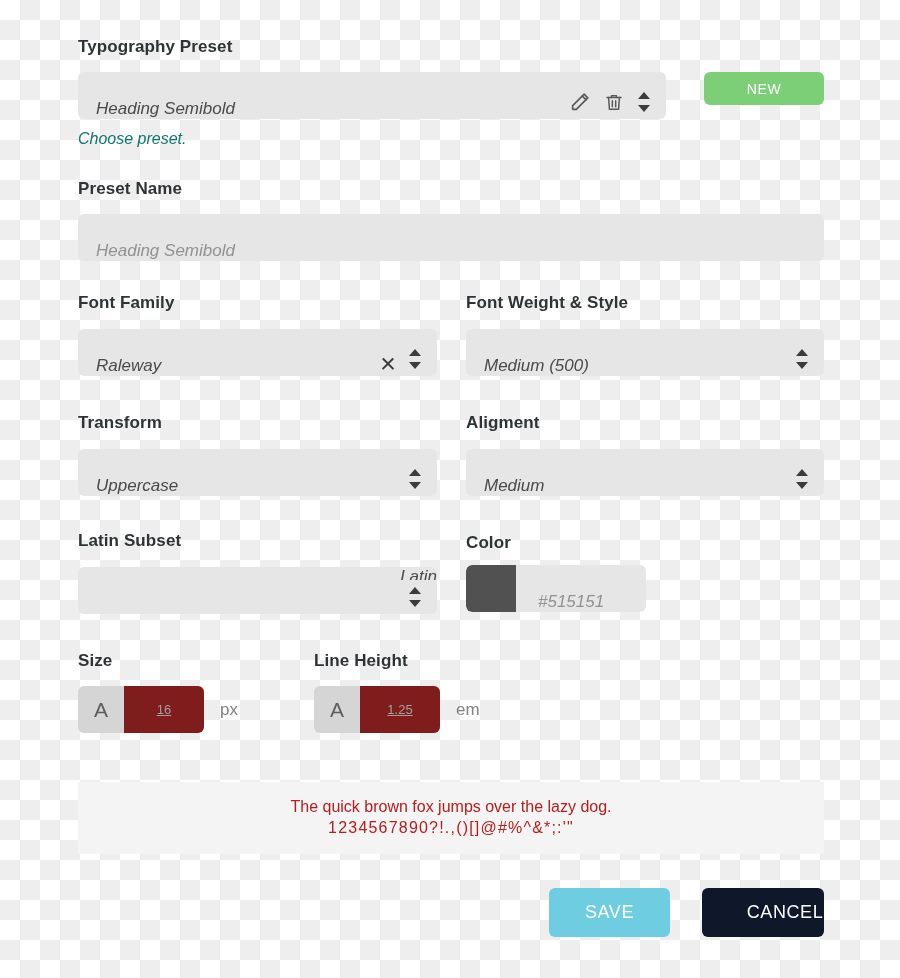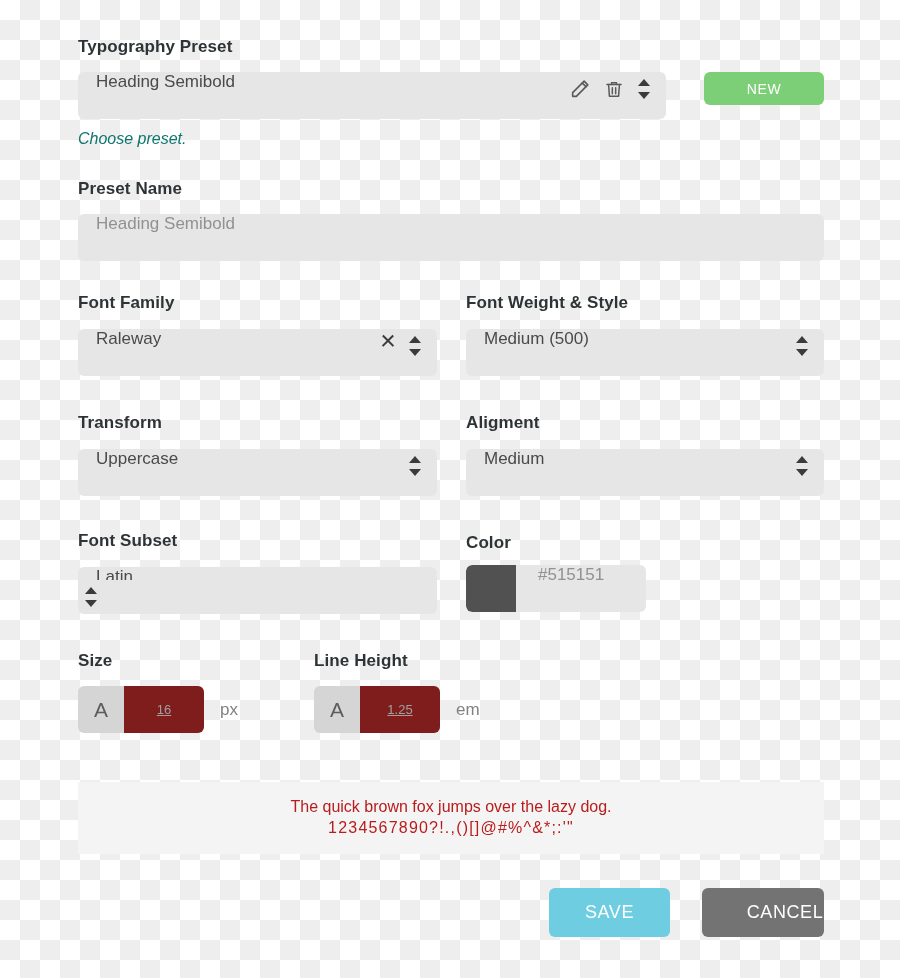--- a/index.html
+++ b/index.html
@@ -38,22 +38,23 @@
     letter-spacing: 0.1px;
     line-height: 1;
   }
 
   
   .field {
     background: #e6e6e6;
     border-radius: 6px;
     height: 47px;
     display: flex;
-    align-items: flex-start;
+    align-items: flex-end;
     position: relative;
+    font-style: italic;
   }
 
   .field .value {
     font-size: 17px;
     color: #4a4a4a;
     padding-left: 18px;
     flex: 1;
     white-space: nowrap;
     overflow: hidden;
   }
@@ -340,21 +341,21 @@
   <div class="field" id="transform-field">
     <span class="value">Uppercase</span>
     <span class="spinner"></span>
   </div>
 
   <div class="field" id="aligment-field">
     <span class="value">Medium</span>
     <span class="spinner"></span>
   </div>
 
-  <div class="field-label" id="row-fontsubset-label">Font Subset</div>
+  <div class="field-label" id="row-fontsubset-label">Latin Subset</div>
   <div class="field-label" id="row-color-label">Color</div>
 
   <div class="field" id="fontsubset-field">
     <span class="value">Latin</span>
     <span class="spinner"></span>
   </div>
 
   <div class="field" id="color-field">
     <span id="color-swatch" style="background: rgb(81, 81, 81);"></span>
     <span class="value muted">#515151</span>
@@ -374,15 +375,15 @@
     <span class="num-box">1.25</span>
     <span class="unit">em</span>
   </div>
 
   <div id="preview-panel">
     <div class="pv-line">The quick brown fox jumps over the lazy dog.</div>
     <div class="pv-line glyphs">1234567890?!.,()[]@#%^&amp;*;:'"</div>
   </div>
 
   <button class="footer-btn" id="save-button" style="background: rgb(110, 205, 224);">SAVE</button>
-  <button class="footer-btn" id="cancel-button" style="background: #737373; padding-left: 44px;">CANCEL</button>
+  <button class="footer-btn" id="cancel-button" style="background: #0f172a; padding-left: 44px;">CANCEL</button>
 
 </div>
 
 </body></html>

